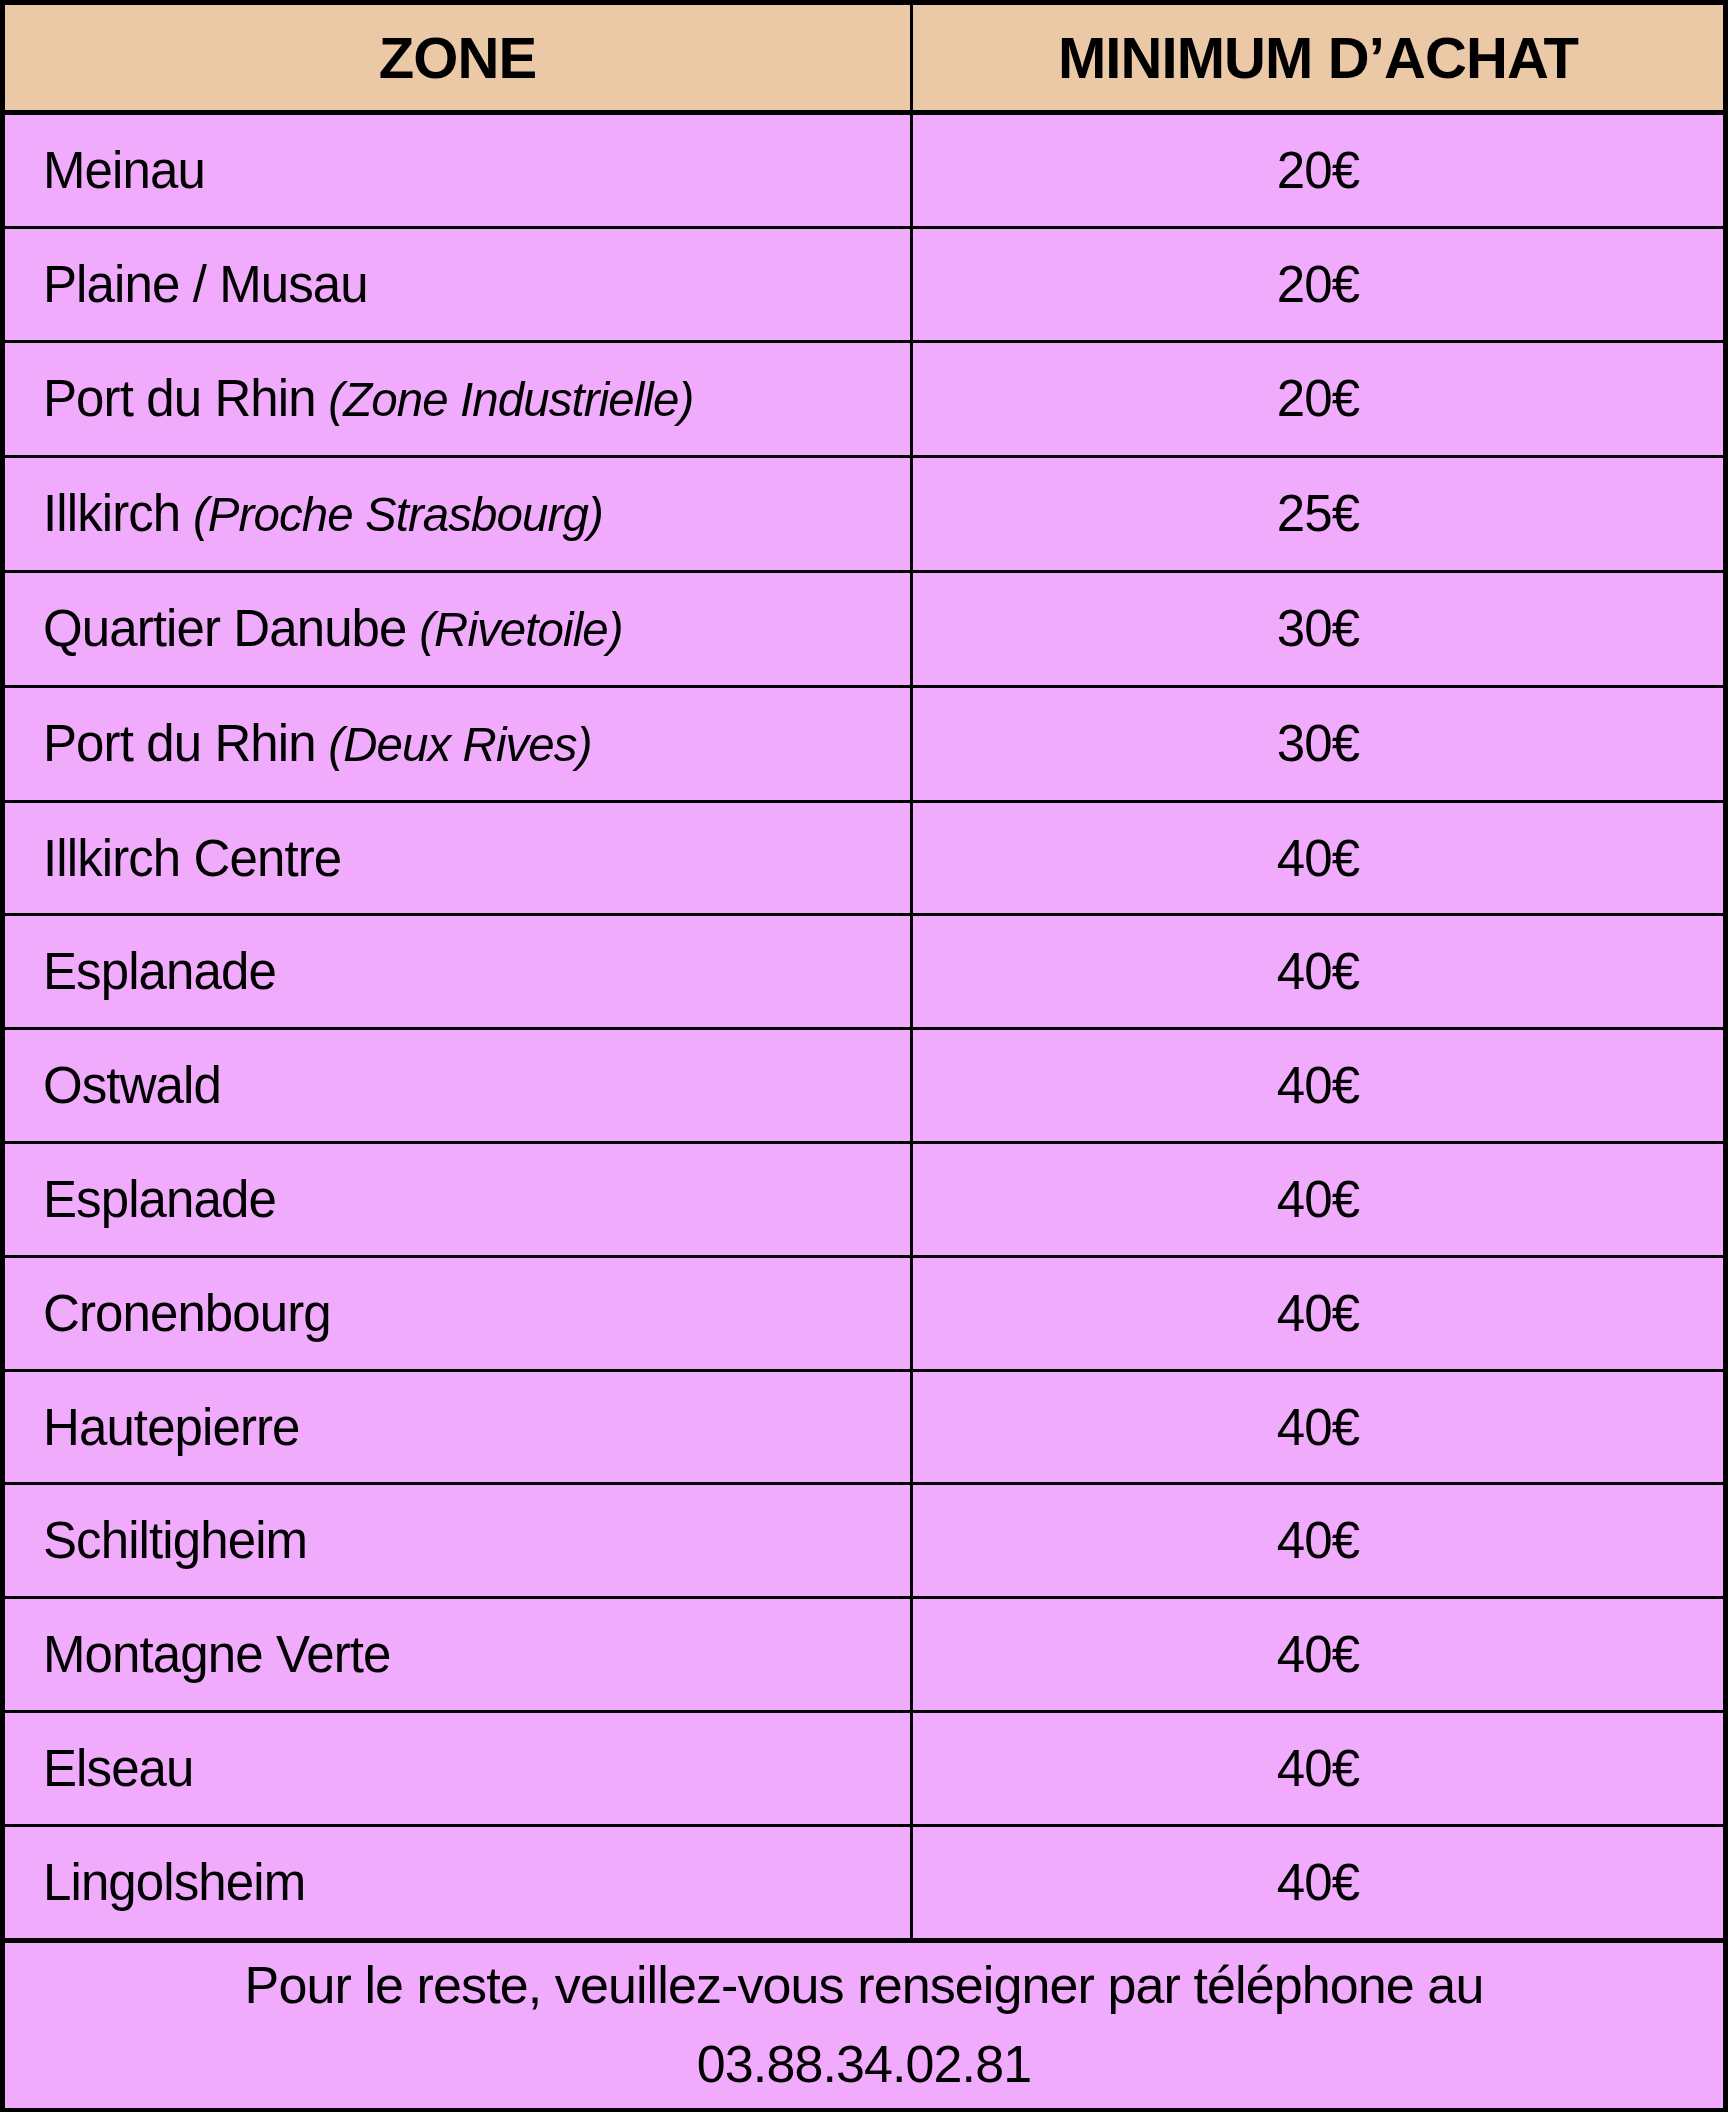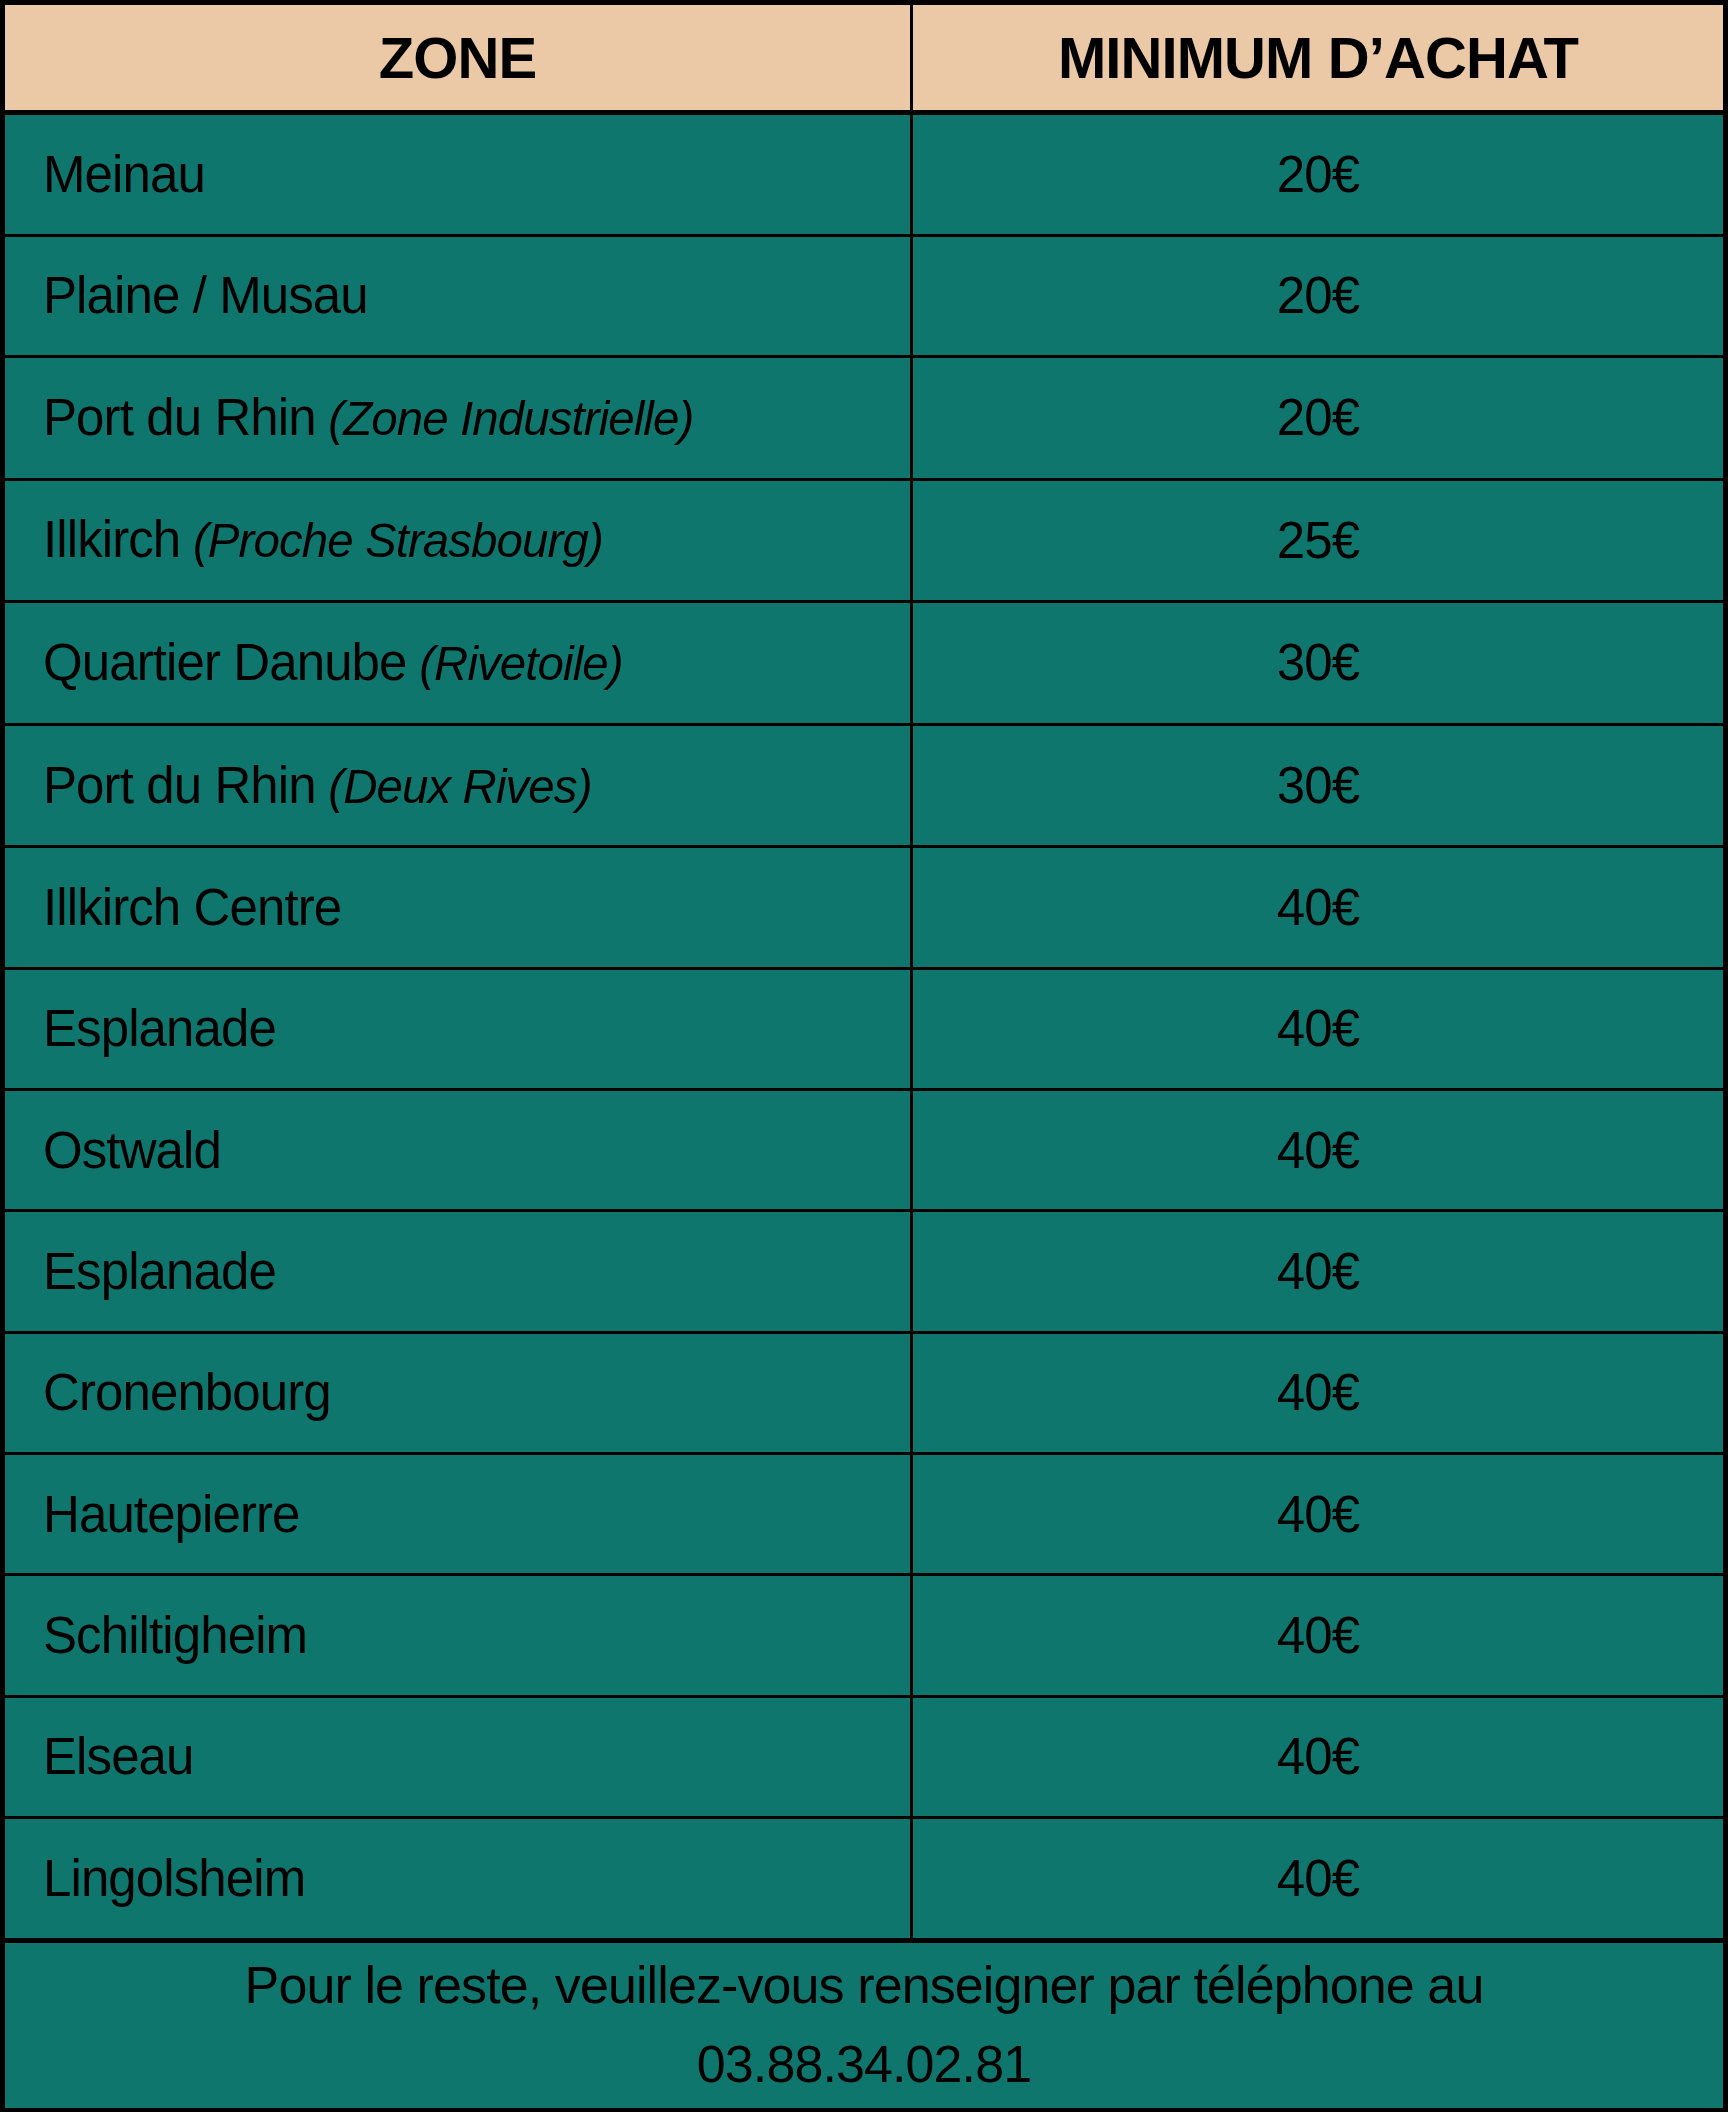--- a/index.html
+++ b/index.html
@@ -4,21 +4,21 @@
 <style>
   html, body {
     margin: 0;
     padding: 0;
     background: #ffffff;
   }
   .sheet {
     width: 1728px;
     height: 2113px;
     box-sizing: border-box;
-    background: #0f766e;
+    background: #f0abfc;
   }
   table.zones {
     width: 100%;
     height: 100%;
     border-collapse: collapse;
     table-layout: fixed;
     border: 5.4px solid #000000;
     font-family: "Liberation Sans", sans-serif;
     color: #000000;
   }
@@ -139,20 +139,24 @@
         </tr>
         <tr>
           <td class="zone-cell"><span>Hautepierre</span></td>
           <td class="min-cell">40€</td>
         </tr>
         <tr>
           <td class="zone-cell"><span>Schiltigheim</span></td>
           <td class="min-cell">40€</td>
         </tr>
         <tr>
+          <td class="zone-cell"><span>Montagne Verte</span></td>
+          <td class="min-cell">40€</td>
+        </tr>
+        <tr>
           <td class="zone-cell"><span>Elseau</span></td>
           <td class="min-cell">40€</td>
         </tr>
         <tr>
           <td class="zone-cell"><span>Lingolsheim</span></td>
           <td class="min-cell">40€</td>
         </tr>
       </tbody>
     <tfoot>
       <tr>

